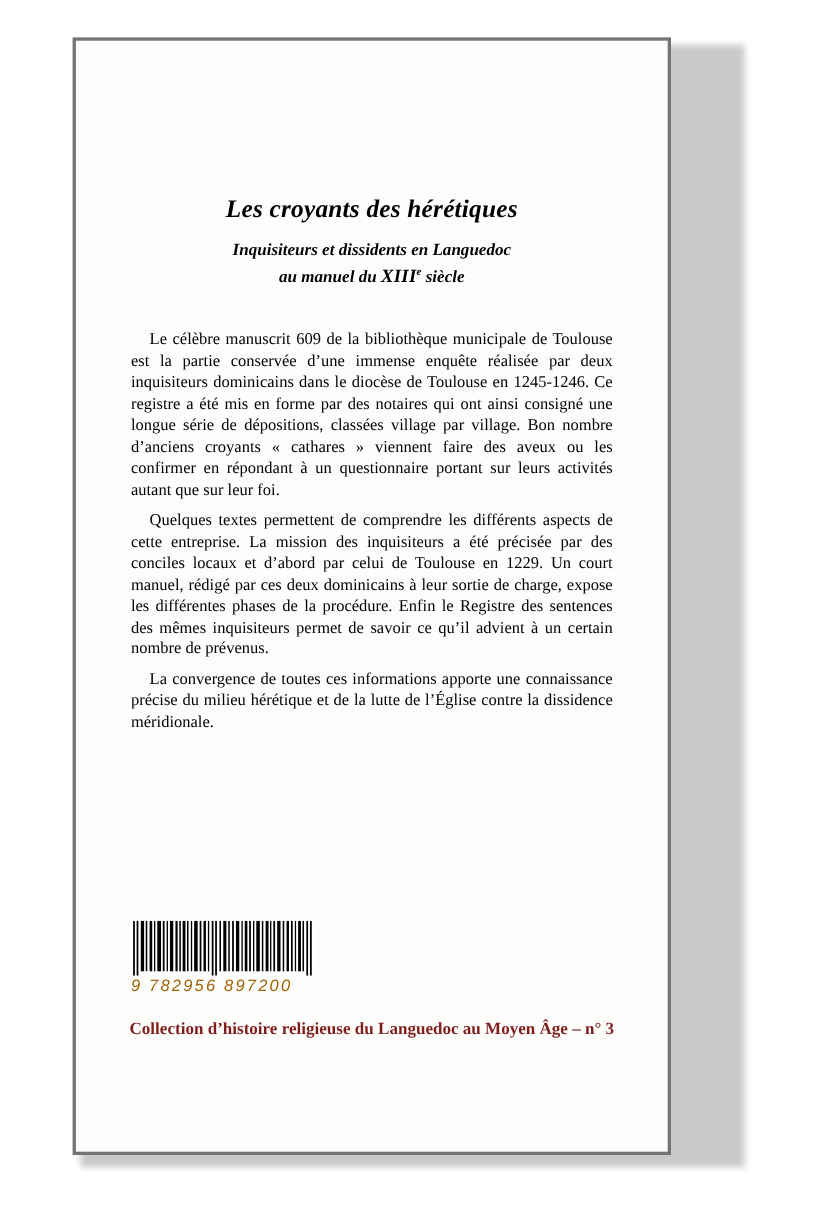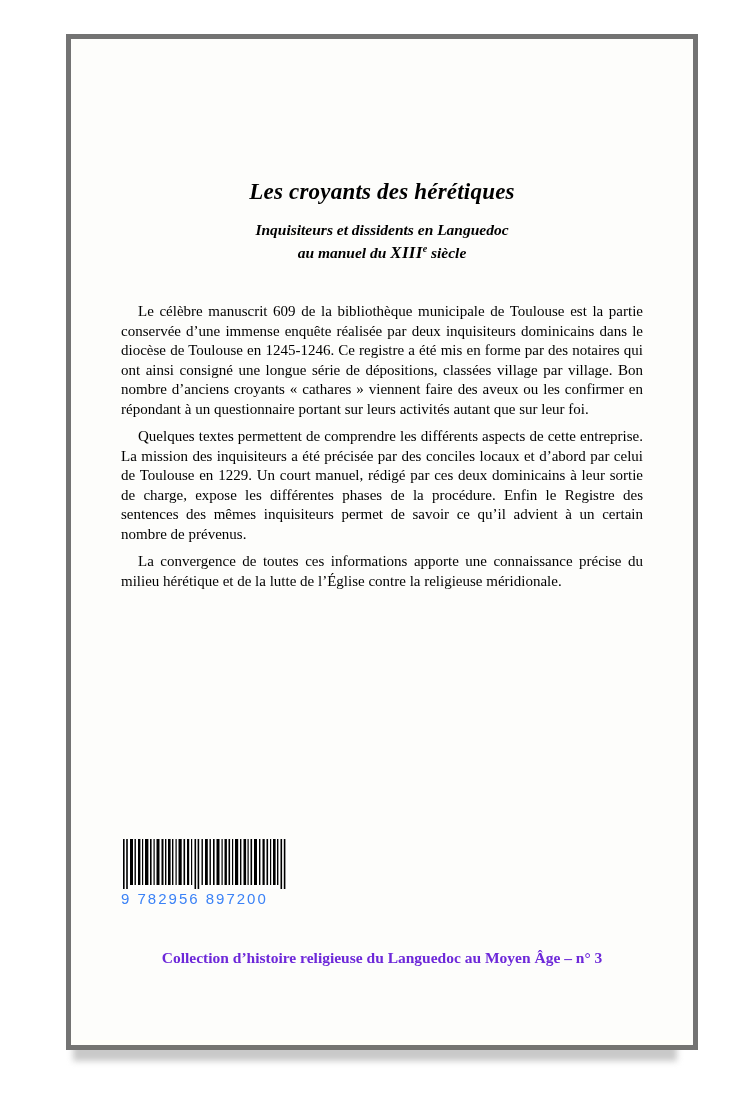--- a/index.html
+++ b/index.html
@@ -21,24 +21,24 @@
     width: 604px;
     height: 1020px;
     background: #c9c9c9;
     filter: blur(3px);
     transform: translate(5px, 5px);
   }
   .book-back-cover {
     position: absolute;
     left: 66px;
     top: 34px;
-    width: 632px;
+    width: 544px;
     height: 1016px;
     background: #fdfdfb;
-    border: 5px solid #737373;
+    border: 3px solid #737373;
     box-sizing: border-box;
   }
   .cover-inner {
     position: absolute;
     left: 0; top: 0; right: 0; bottom: 0;
     padding: 0 50px;
     box-sizing: border-box;
   }
   .title-block {
     margin-top: 140px;
@@ -102,34 +102,34 @@
   .barcode {
     height: 50px;
     width: 168px;
     display: block;
   }
   .barcode-digits {
     font-family: "Liberation Sans", sans-serif;
     font-size: 15px;
     letter-spacing: 2.0px;
     margin-top: 1px;
-    color: #3b82f6;
+    color: #a16207;
     white-space: nowrap;
+    font-style: italic;
   }
   .collection-line {
     position: absolute;
     left: 0;
     right: 0;
     top: 890px;
     text-align: center;
     font-family: "Liberation Serif", serif;
     font-weight: bold;
     font-size: 15.5px;
-    color: #6d28d9;
-    margin-top: 20px;
+    color: #7f1d1d;
   }
 </style>
 </head>
 <body>
 
 <div class="page-shadow"></div>
 
 <div class="book-back-cover">
   <div class="cover-inner">
 
@@ -137,21 +137,21 @@
       <div class="book-title">Les croyants des hérétiques</div>
       <div class="book-subtitle">
         <div>Inquisiteurs et dissidents en Languedoc</div>
         <div><span>au manuel du </span><span class="smallcaps">XIII</span><span class="sup">e</span><span> siècle</span></div>
       </div>
     </div>
 
     <div class="blurb">
       <p>Le célèbre manuscrit 609 de la bibliothèque municipale de Toulouse est la partie conservée d’une immense enquête réalisée par deux inquisiteurs dominicains dans le diocèse de Toulouse en 1245-1246. Ce registre a été mis en forme par des notaires qui ont ainsi consigné une longue série de dépositions, classées village par village. Bon nombre d’anciens croyants « cathares » viennent faire des aveux ou les confirmer en répondant à un questionnaire portant sur leurs activités autant que sur leur foi.</p>
       <p>Quelques textes permettent de comprendre les différents aspects de cette entreprise. La mission des inquisiteurs a été précisée par des conciles locaux et d’abord par celui de Toulouse en 1229. Un court manuel, rédigé par ces deux dominicains à leur sortie de charge, expose les différentes phases de la procédure. Enfin le Registre des sentences des mêmes inquisiteurs permet de savoir ce qu’il advient à un certain nombre de prévenus.</p>
-      <p>La convergence de toutes ces informations apporte une connaissance précise du milieu hérétique et de la lutte de l’Église contre la religieuse méridionale.</p>
+      <p>La convergence de toutes ces informations apporte une connaissance précise du milieu hérétique et de la lutte de l’Église contre la dissidence méridionale.</p>
     </div>
 
     <div class="price-block">
       <div>Prix : 27,50 €</div>
       <div>ISBN : 978-2-9568972-0-0</div>
     </div>
 
     <div class="barcode-wrap">
       <svg class="barcode" viewBox="0 0 168 50" preserveAspectRatio="none">
         <rect x="0" y="0" width="168" height="50" fill="#ffffff"></rect>

